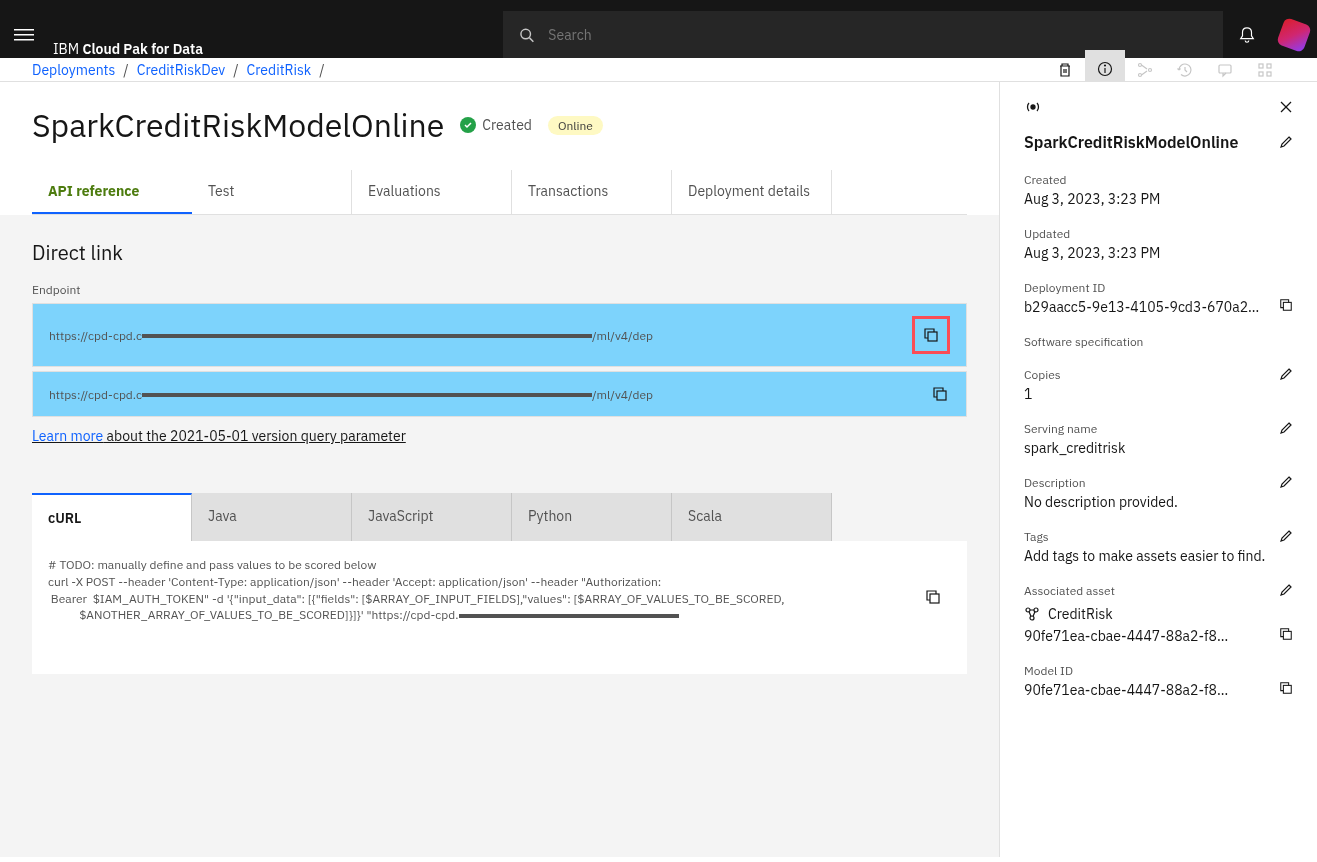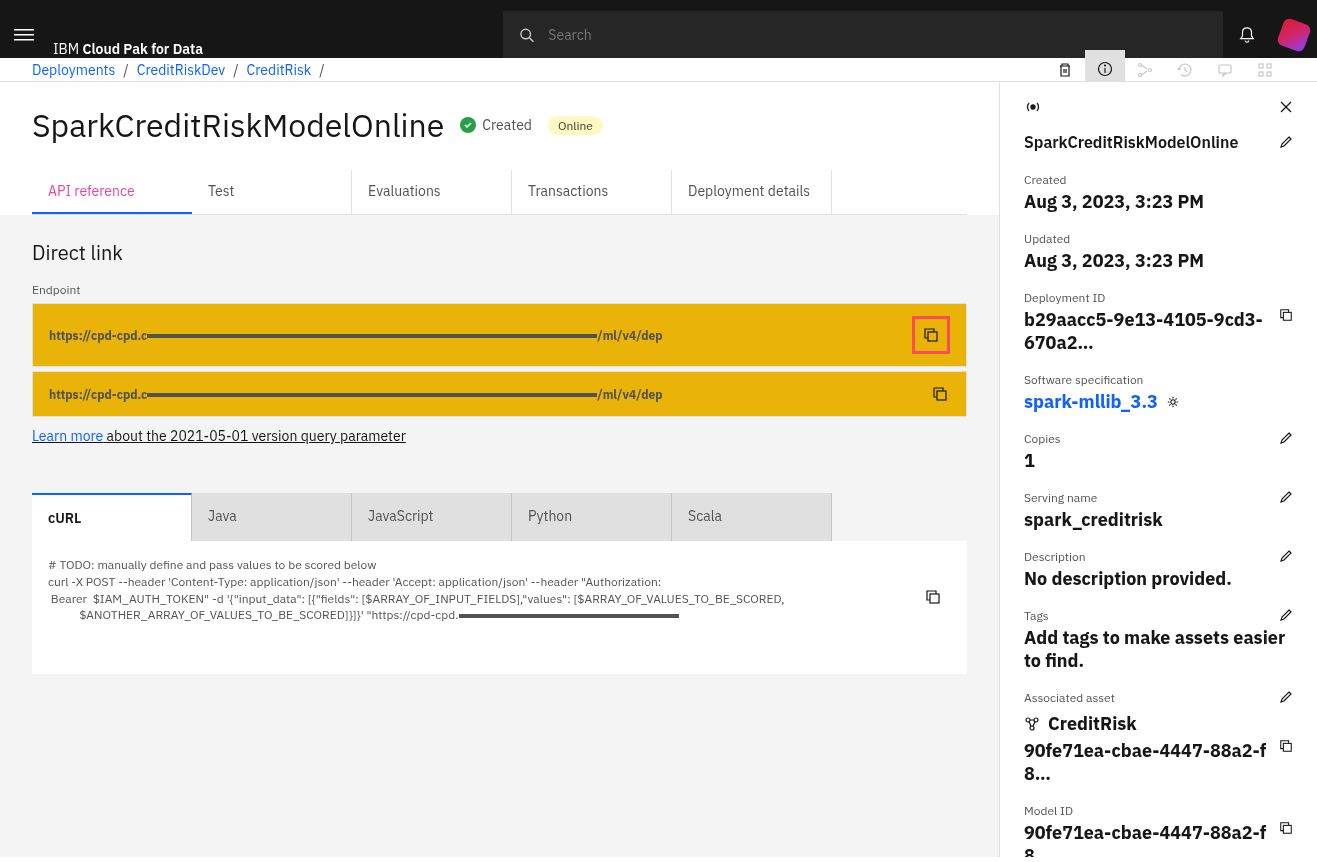--- a/index.html
+++ b/index.html
@@ -80,42 +80,41 @@
     .tab {
       padding: 12px 16px;
       font-size: 14px;
       cursor: pointer;
       width: 160px;
       border-right: 1px solid #e0e0e0;
       color: #525252;
     }
     .tab.active {
       border-bottom: 2px solid #0f62fe;
-      color: #ec4899;
-      font-weight: 400;
+      color: #4d7c0f;
+      font-weight: 700;
       border-right: none;
     }
     
     .section { padding: 24px 32px; }
     .section-heading { font-size: 20px; font-weight: 400; margin-bottom: 16px; }
     .field-label { font-size: 12px; color: #525252; margin-bottom: 6px; }
     
     .endpoint-box {
-      background: #eab308;
+      background: #7dd3fc;
       padding: 12px 16px;
       display: flex;
       align-items: center;
       justify-content: flex-end;
       margin-bottom: 4px;
       font-family: "IBM Plex Mono", monospace;
       font-size: 12px;
       color: #525252;
       border: 1px solid #e0e0e0;
       overflow: hidden;
-      font-weight: bold;
     }
     .endpoint-text {
       white-space: nowrap;
       overflow: hidden;
       text-overflow: ellipsis;
       flex: 1;
     }
     .redact {
       display: inline-block;
       width: 450px;
@@ -172,21 +171,21 @@
     }
     .panel-title-row {
       display: flex;
       align-items: center;
       justify-content: space-between;
       margin-bottom: 20px;
     }
     .panel-title { font-size: 16px; font-weight: 600; }
     .meta-item { margin-bottom: 18px; }
     .meta-label { font-size: 12px; color: #525252; margin-bottom: 3px; }
-    .meta-value { font-size: 18px; color: #161616; word-break: break-all; font-weight: bold; }
+    .meta-value { font-size: 14px; color: #161616; word-break: break-all; }
     .meta-row { display: flex; justify-content: space-between; align-items: flex-start; }
     .link-value { color: #0f62fe; }
     .edit-icon { cursor: pointer; color: #161616; flex-shrink: 0; margin-left: 8px; }
     .asset-row { display: flex; align-items: center; gap: 8px; }
     
     svg { display: block; }
   </style>
 </head>
 <body>
 
@@ -381,27 +380,20 @@
         <span class="edit-icon">
           <svg width="14" height="14" viewBox="0 0 16 16" fill="none" stroke="#161616" stroke-width="1.2">
               <rect x="5" y="5" width="9" height="9"></rect>
               <path d="M11 5 L11 2 L2 2 L2 11 L5 11"></path>
             </svg>
         </span>
       </div>
     </div>
     <div class="meta-item">
       <div class="meta-label">Software specification</div>
-      <div class="meta-value asset-row">
-        <a class="link-value">spark-mllib_3.3</a>
-        <svg width="14" height="14" viewBox="0 0 16 16" fill="none" stroke="#161616" stroke-width="1.2">
-            <circle cx="8" cy="8" r="2.5"></circle>
-            <path d="M8 2 L8 4 M8 12 L8 14 M2 8 L4 8 M12 8 L14 8 M3.8 3.8 L5.2 5.2 M10.8 10.8 L12.2 12.2 M3.8 12.2 L5.2 10.8 M10.8 5.2 L12.2 3.8"></path>
-          </svg>
-      </div>
     </div>
     <div class="meta-item">
       <div class="meta-row">
         <div class="meta-label">Copies</div>
         <span class="edit-icon">
           <svg width="14" height="14" viewBox="0 0 14 14" fill="none" stroke="#161616" stroke-width="1.2">
               <path d="M10 2 L12 4 L5 11 L2 12 L3 9 Z"></path>
             </svg>
         </span>
       </div>

